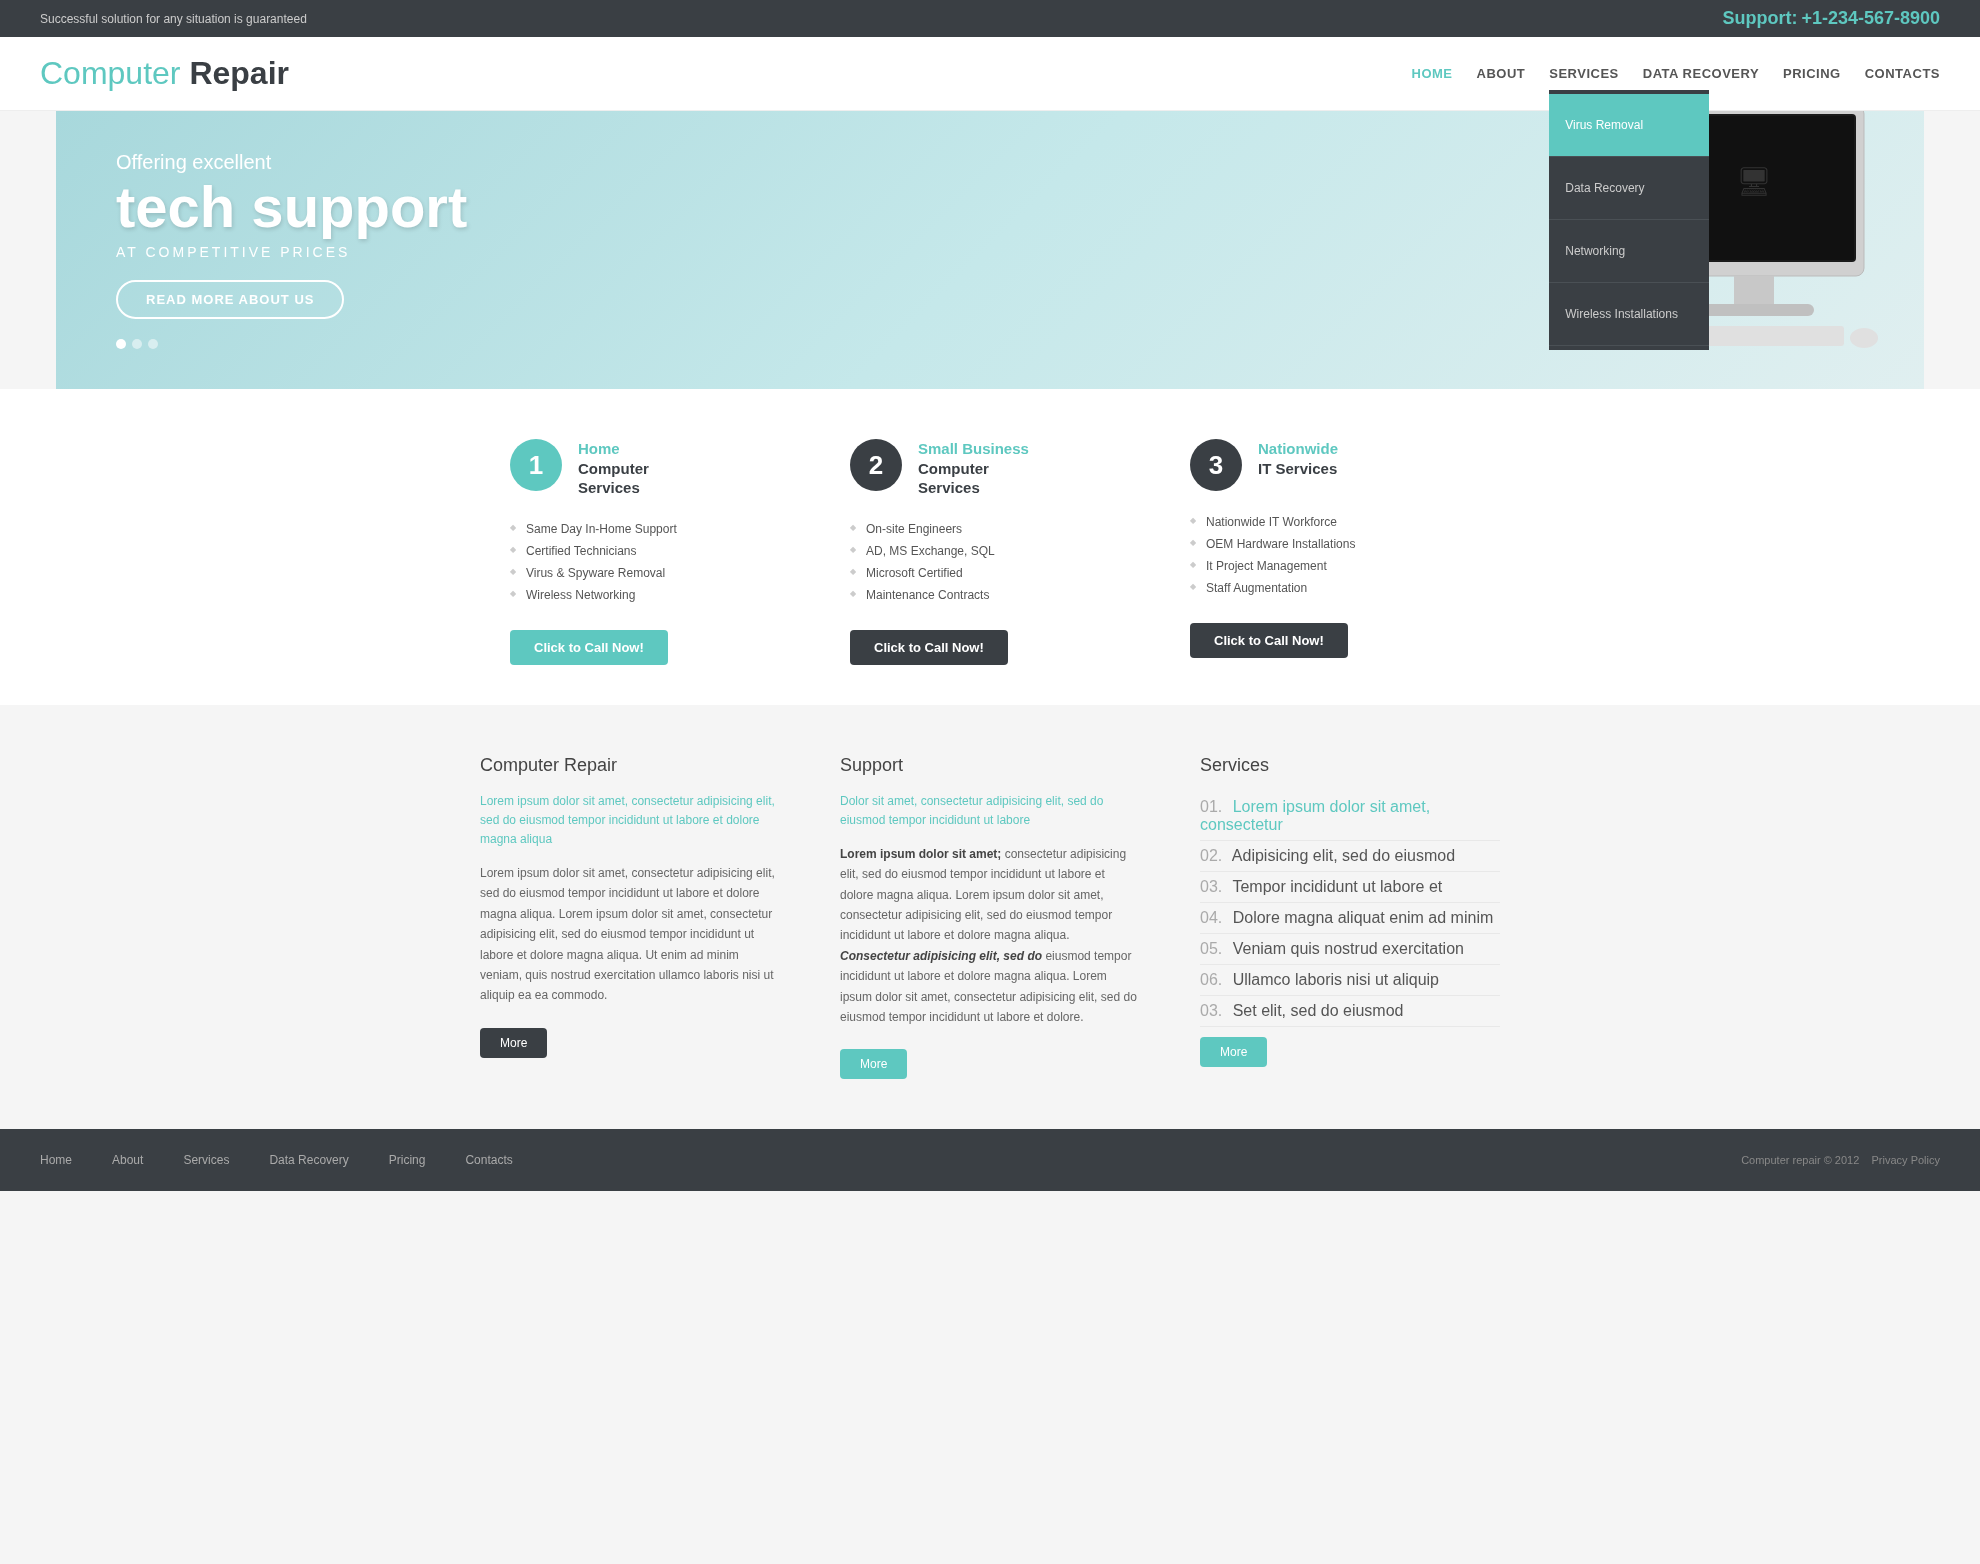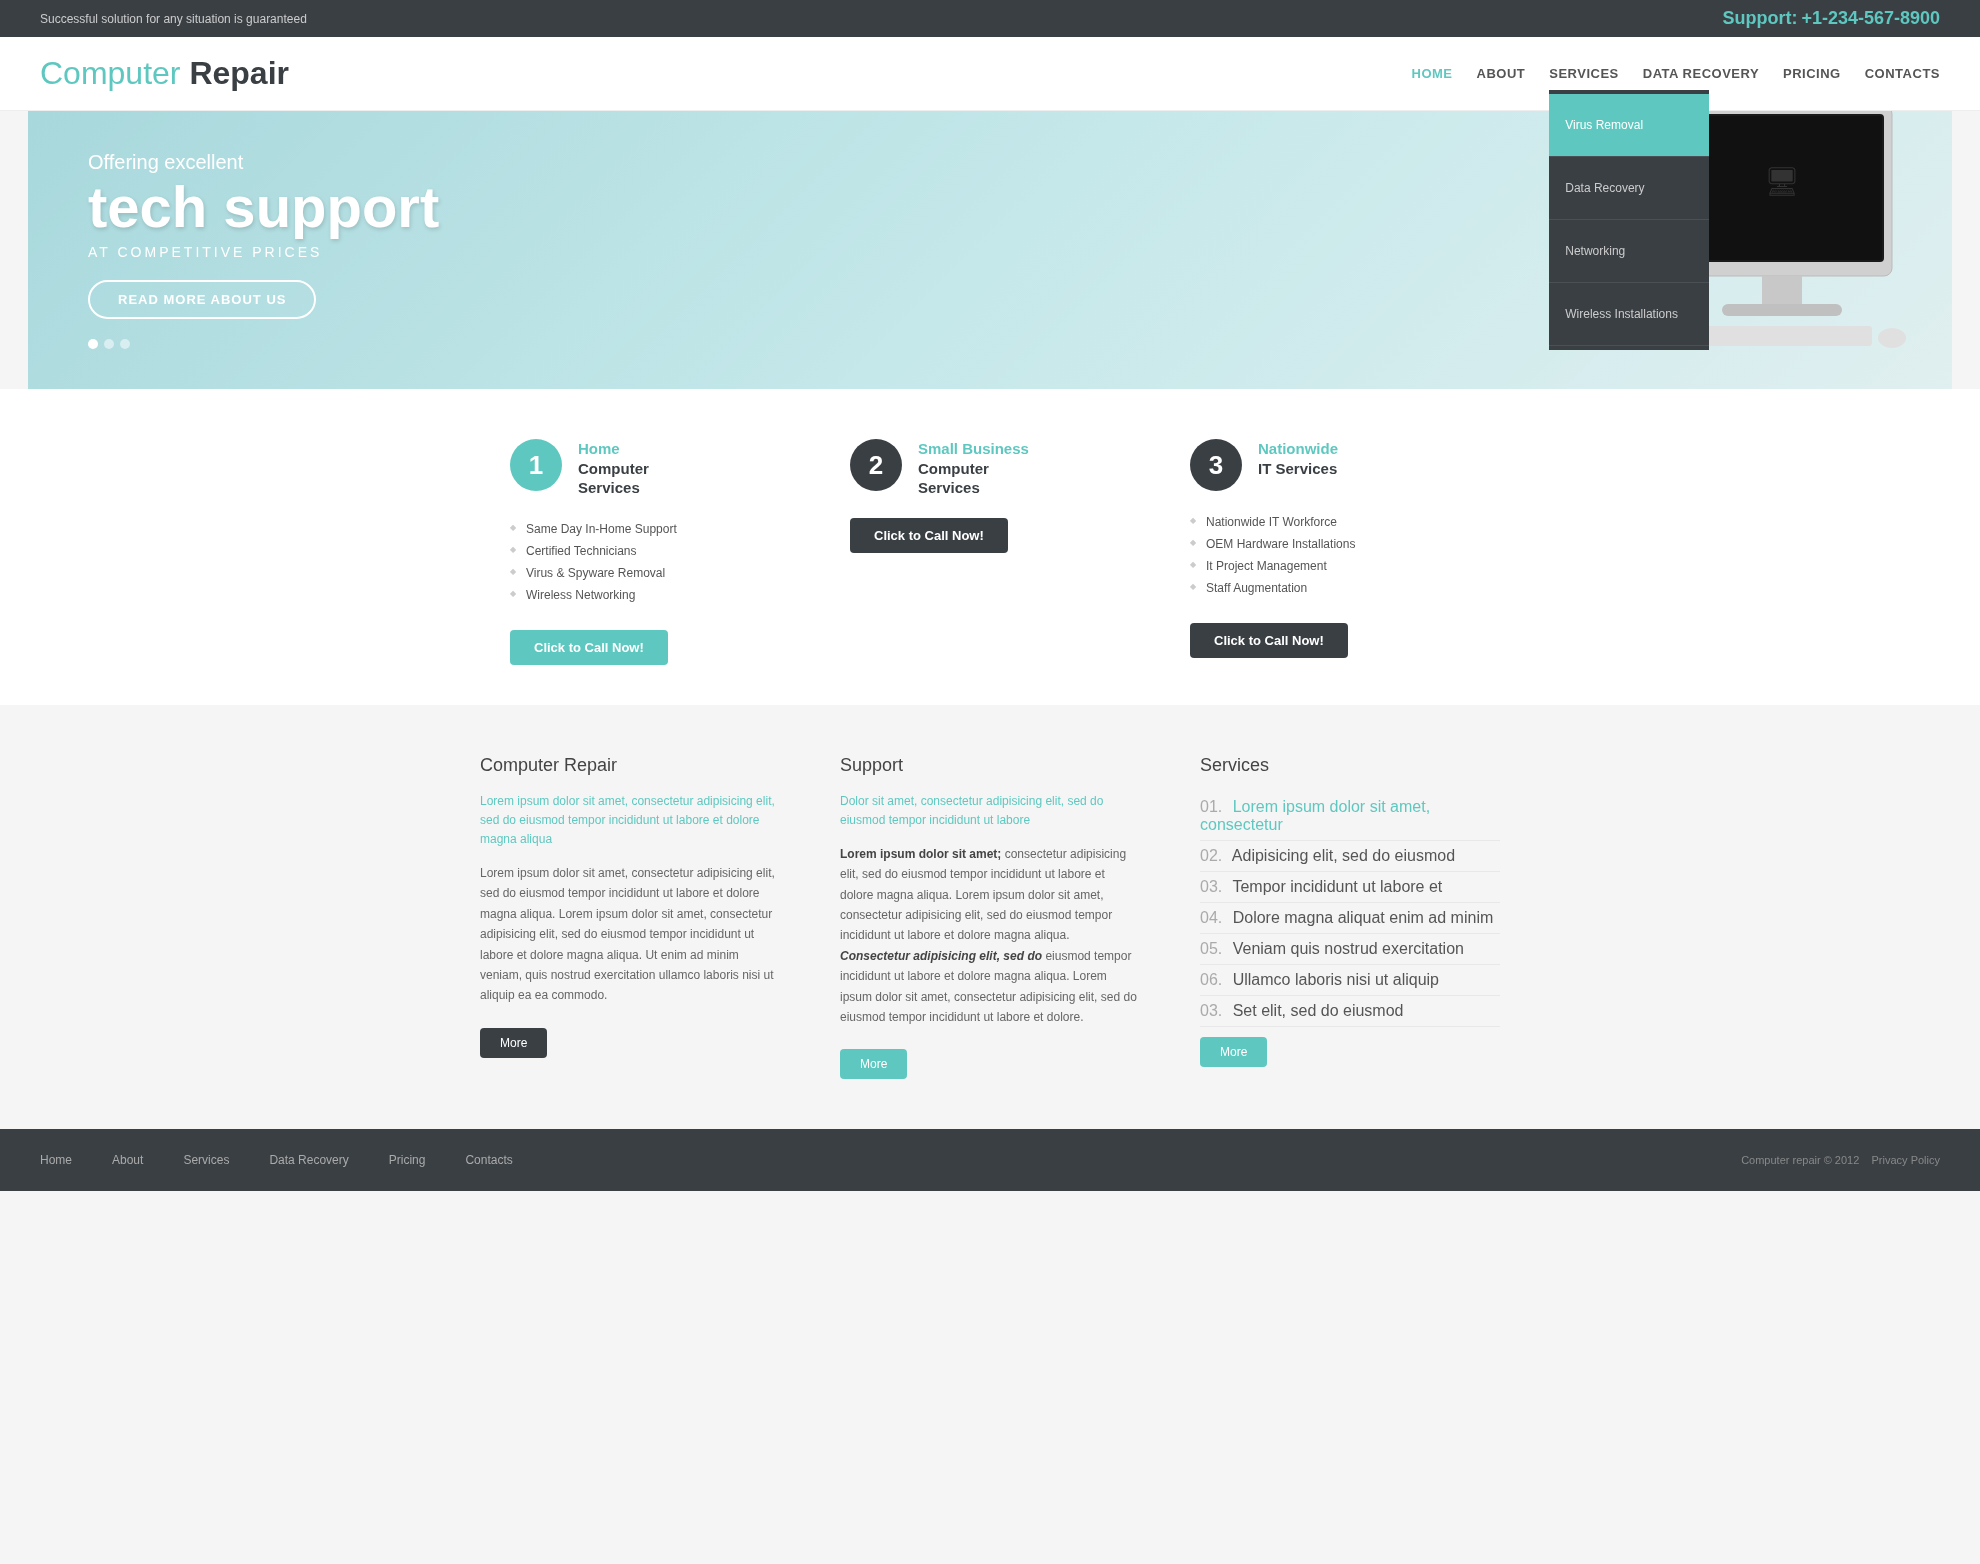--- a/index.html
+++ b/index.html
@@ -75,21 +75,21 @@
       letter-spacing: 0;
       border-bottom: 1px solid #4a5055;
     }
     .dropdown-menu a:first-child { background: #5ec8c0; color: #fff; }
 
     
     .hero {
       background: linear-gradient(135deg, #a8d8dc 0%, #c5e8ea 50%, #e0eff0 100%);
       position: relative;
       overflow: hidden;
-      margin: 0 28px;
+      margin: 0 56px;
       min-height: 240px;
       display: flex;
       align-items: center;
       padding: 40px 60px;
     }
     .hero-text { flex: 1; z-index: 2; }
     .hero-text .offering {
       color: #fff;
       font-size: 20px;
       font-weight: 300;
@@ -341,20 +341,26 @@
   </div>
 
   <div class="service-card">
     <div class="service-header">
       <div class="service-number dark">2</div>
       <div class="service-title">
         <div class="teal">Small Business</div>
         <div class="dark">Computer<br>Services</div>
       </div>
     </div>
+    <ul class="service-list">
+      <li>On-site Engineers</li>
+      <li>AD, MS Exchange, SQL</li>
+      <li>Microsoft Certified</li>
+      <li>Maintenance Contracts</li>
+    </ul>
     <button class="btn-call dark">Click to Call Now!</button>
   </div>
 
   <div class="service-card">
     <div class="service-header">
       <div class="service-number dark">3</div>
       <div class="service-title">
         <div class="teal">Nationwide</div>
         <div class="dark">IT Services</div>
       </div>

